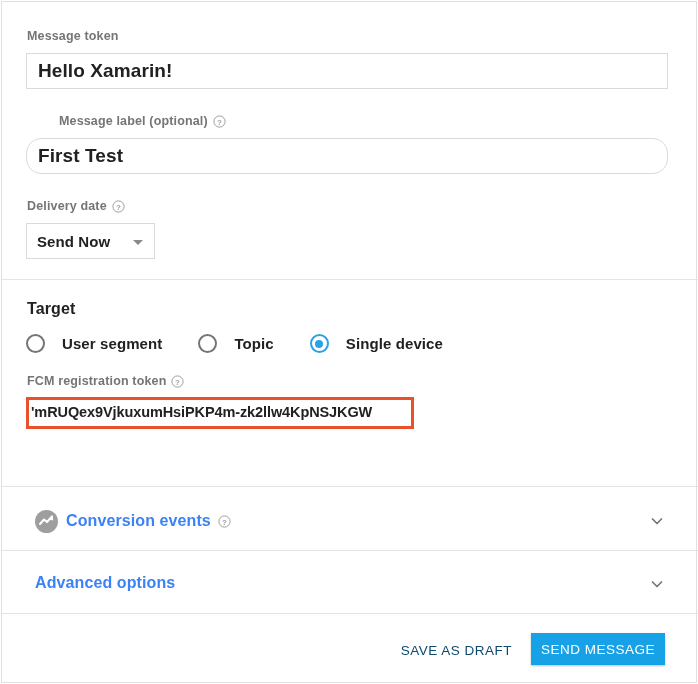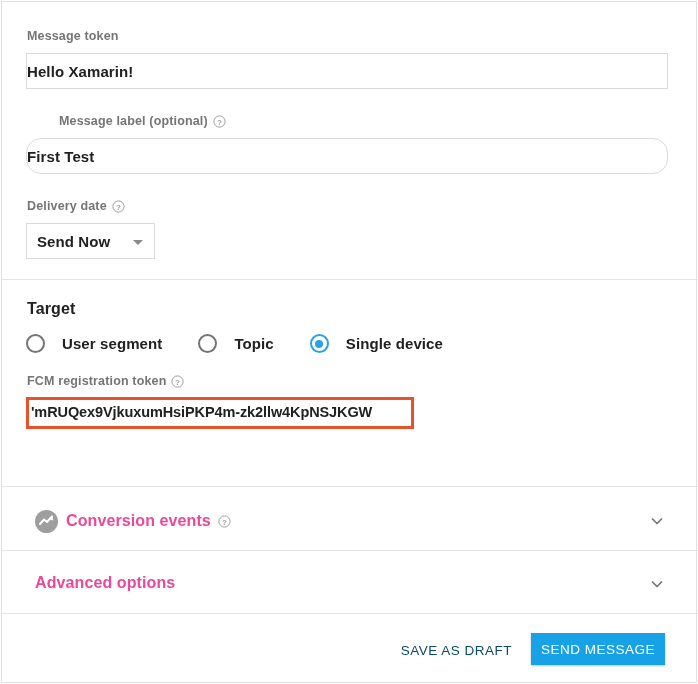--- a/index.html
+++ b/index.html
@@ -48,24 +48,24 @@
   }
   .help-icon svg { display: block; }
 
   .text-input {
     box-sizing: border-box;
     width: 642px;
     height: 36px;
     border: 1px solid #dadada;
     background: #fff;
     font-family: "Liberation Sans", sans-serif;
-    font-size: 15px;
+    font-size: 19px;
     font-weight: bold;
     color: #212121;
-    padding: 0 0;
+    padding: 0 11px;
     outline: none;
     border-radius: 0;
     letter-spacing: .1px;
   }
 
   
   #sec-message { position: absolute; left: 0; top: 0; width: 696px; height: 277px; }
   #lbl-message-text { position: absolute; left: 25px; top: 27px; }
   #in-message-text  { position: absolute; left: 24px; top: 51px; }
 
@@ -162,21 +162,21 @@
     border: 3px solid #e8512a;
     pointer-events: none;
   }
 
   
   #sec-conversion { position: absolute; left: 0; top: 485px; width: 696px; height: 63px; }
   #sec-advanced   { position: absolute; left: 0; top: 549px; width: 696px; height: 62px; }
 
   .accordion-title {
     position: absolute; display: flex; align-items: center; gap: 7px;
-    font-size: 16px; font-weight: bold; color: #ec4899; letter-spacing: .1px;
+    font-size: 16px; font-weight: bold; color: #3b82f6; letter-spacing: .1px;
   }
   #conv-title { left: 64px; top: 25px; }
   #adv-title  { left: 33px; top: 23px; }
 
   #conv-icon {
     position: absolute; left: 32px; top: 22px;
     width: 25px; height: 25px;
   }
   .chevron {
     position: absolute;

